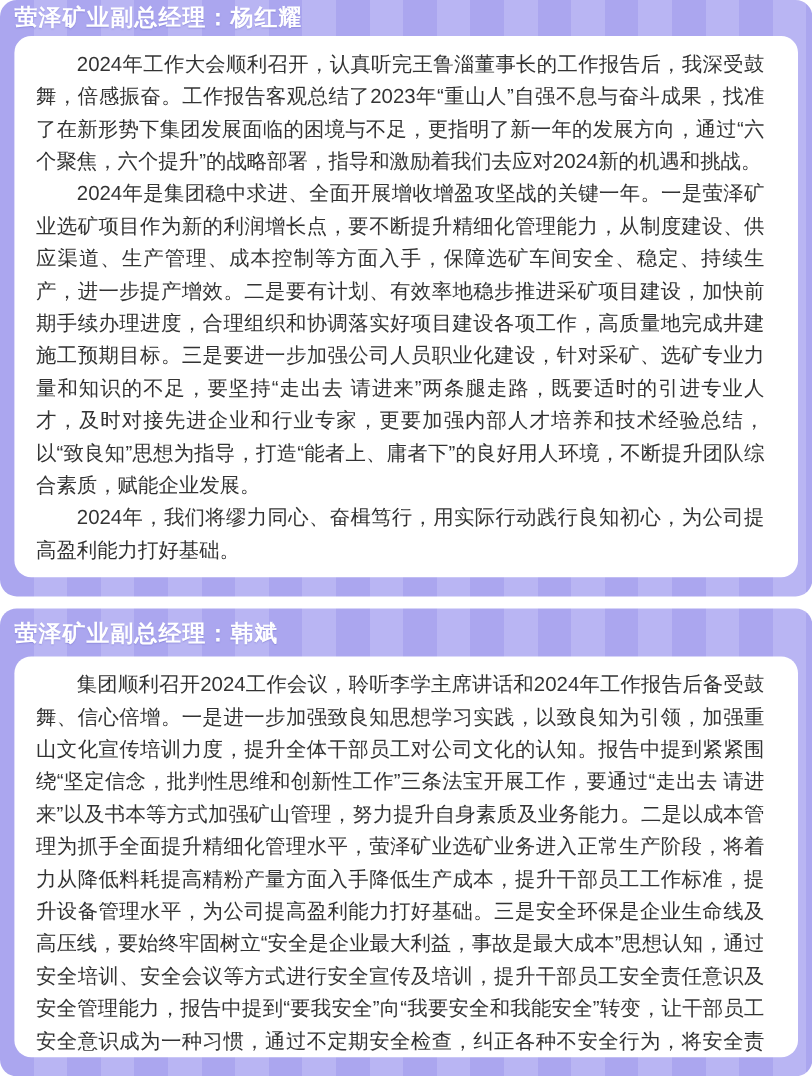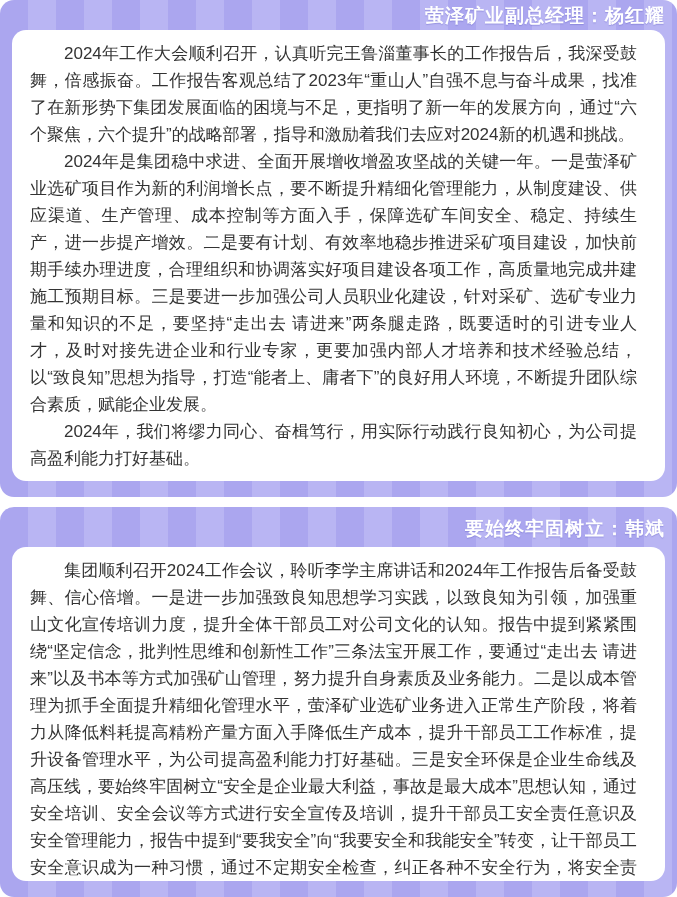--- a/index.html
+++ b/index.html
@@ -18,21 +18,21 @@
       var(--stripe-dark) 0 28px,
       var(--stripe-light) 28px 56px
     );
     padding: 0 12px 16px 12px;
     overflow: hidden;
   }
   #card-1 { height: 497px; margin-bottom: 10px; }
   #card-2 { height: 390px; }
 
   .section-header {
-    text-align: right;
+    text-align: left;
     color: var(--header-text);
     font-weight: bold;
     font-size: 19px;
     letter-spacing: 1px;
     text-shadow: 0 1px 1px rgba(90,85,190,0.35);
   }
   #card-1 .section-header { height: 30px; line-height: 32px; }
   #card-2 .section-header { height: 40px; line-height: 44px; }
 
   .card-body {
@@ -56,17 +56,17 @@
 <div class="section-card" id="card-1">
   <div class="section-header">萤泽矿业副总经理：杨红耀</div>
   <div class="card-body">
     <p>2024年工作大会顺利召开，认真听完王鲁淄董事长的工作报告后，我深受鼓舞，倍感振奋。工作报告客观总结了2023年“重山人”自强不息与奋斗成果，找准了在新形势下集团发展面临的困境与不足，更指明了新一年的发展方向，通过“六个聚焦，六个提升”的战略部署，指导和激励着我们去应对2024新的机遇和挑战。</p>
     <p>2024年是集团稳中求进、全面开展增收增盈攻坚战的关键一年。一是萤泽矿业选矿项目作为新的利润增长点，要不断提升精细化管理能力，从制度建设、供应渠道、生产管理、成本控制等方面入手，保障选矿车间安全、稳定、持续生产，进一步提产增效。二是要有计划、有效率地稳步推进采矿项目建设，加快前期手续办理进度，合理组织和协调落实好项目建设各项工作，高质量地完成井建施工预期目标。三是要进一步加强公司人员职业化建设，针对采矿、选矿专业力量和知识的不足，要坚持“走出去 请进来”两条腿走路，既要适时的引进专业人才，及时对接先进企业和行业专家，更要加强内部人才培养和技术经验总结，以“致良知”思想为指导，打造“能者上、庸者下”的良好用人环境，不断提升团队综合素质，赋能企业发展。</p>
     <p>2024年，我们将缪力同心、奋楫笃行，用实际行动践行良知初心，为公司提高盈利能力打好基础。</p>
   </div>
 </div>
 
 <div class="section-card" id="card-2">
-  <div class="section-header">要始终牢固树立：韩斌</div>
+  <div class="section-header">萤泽矿业副总经理：韩斌</div>
   <div class="card-body">
     <p>集团顺利召开2024工作会议，聆听李学主席讲话和2024年工作报告后备受鼓舞、信心倍增。一是进一步加强致良知思想学习实践，以致良知为引领，加强重山文化宣传培训力度，提升全体干部员工对公司文化的认知。报告中提到紧紧围绕“坚定信念，批判性思维和创新性工作”三条法宝开展工作，要通过“走出去 请进来”以及书本等方式加强矿山管理，努力提升自身素质及业务能力。二是以成本管理为抓手全面提升精细化管理水平，萤泽矿业选矿业务进入正常生产阶段，将着力从降低料耗提高精粉产量方面入手降低生产成本，提升干部员工工作标准，提升设备管理水平，为公司提高盈利能力打好基础。三是安全环保是企业生命线及高压线，要始终牢固树立“安全是企业最大利益，事故是最大成本”思想认知，通过安全培训、安全会议等方式进行安全宣传及培训，提升干部员工安全责任意识及安全管理能力，报告中提到“要我安全”向“我要安全和我能安全”转变，让干部员工安全意识成为一种习惯，通过不定期安全检查，纠正各种不安全行为，将安全责任落实到位。</p>
   </div>
 </div>
 
 </body></html>

